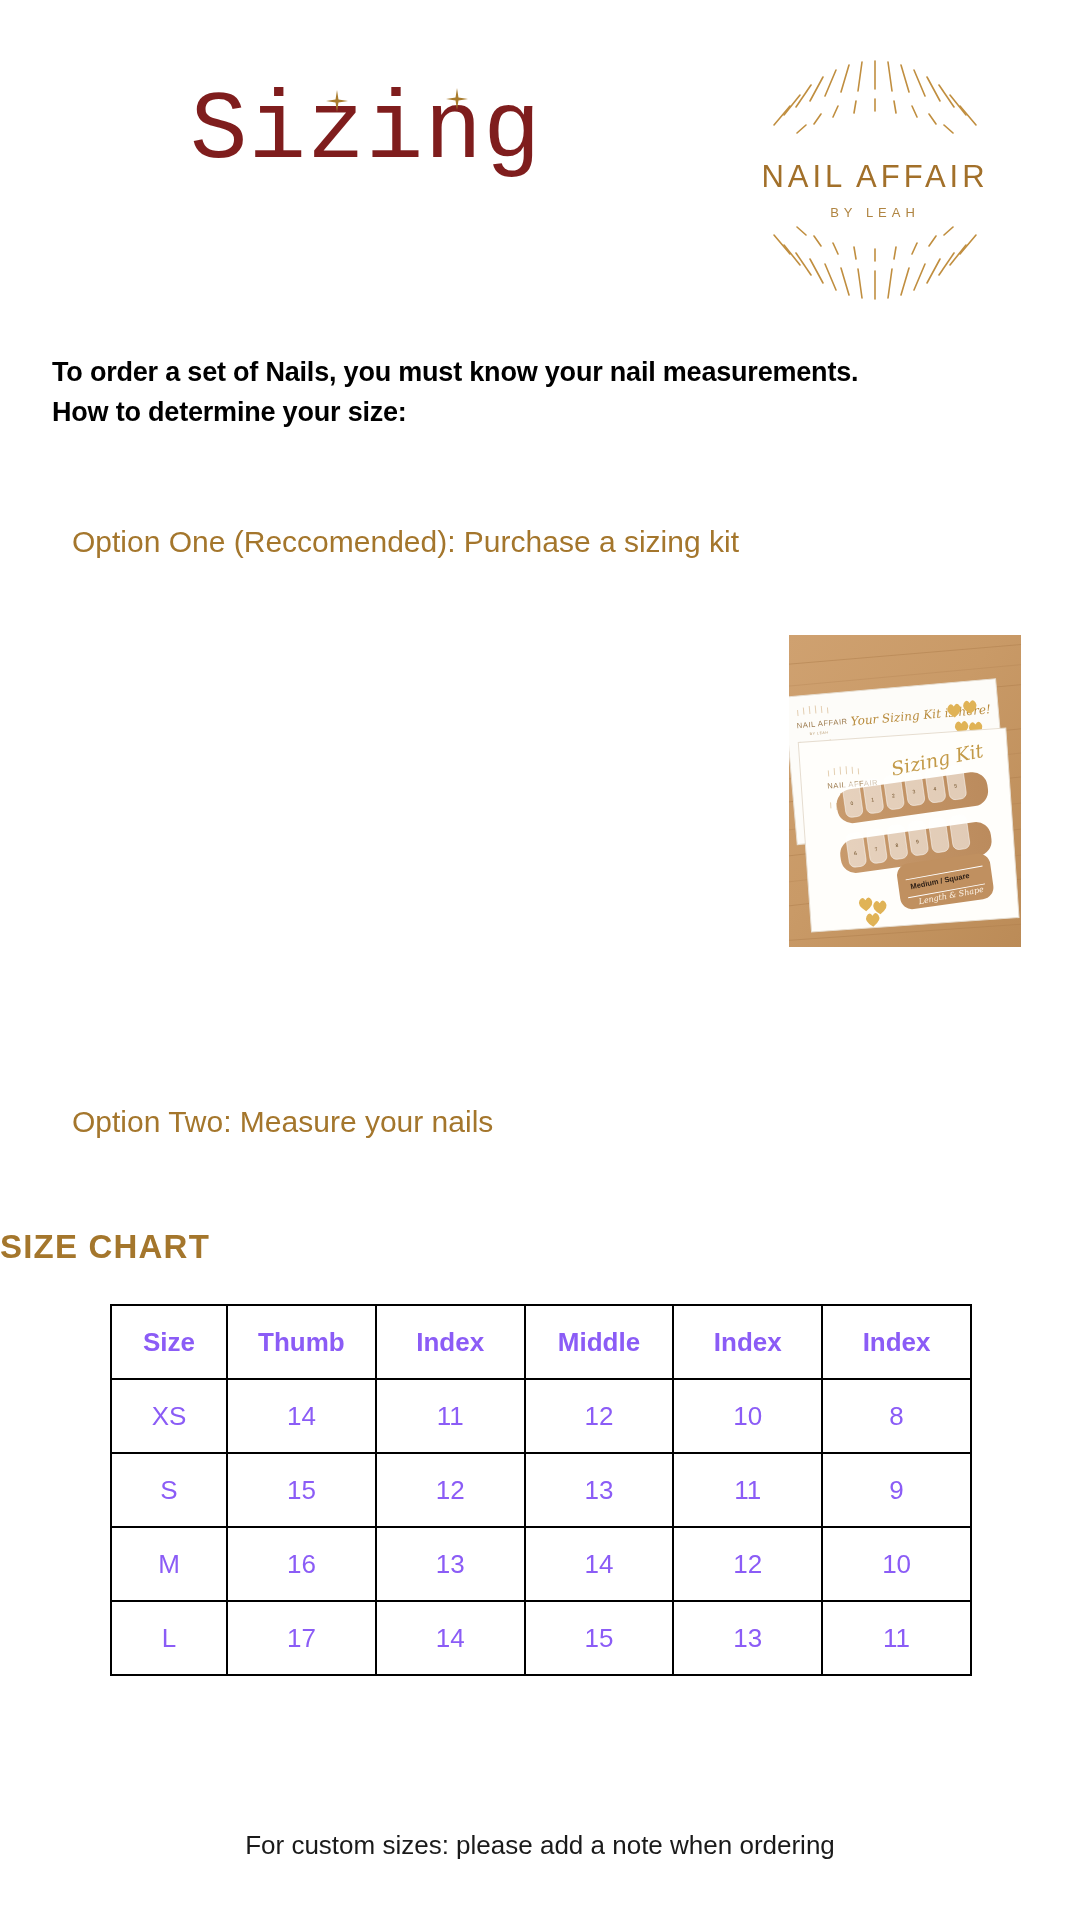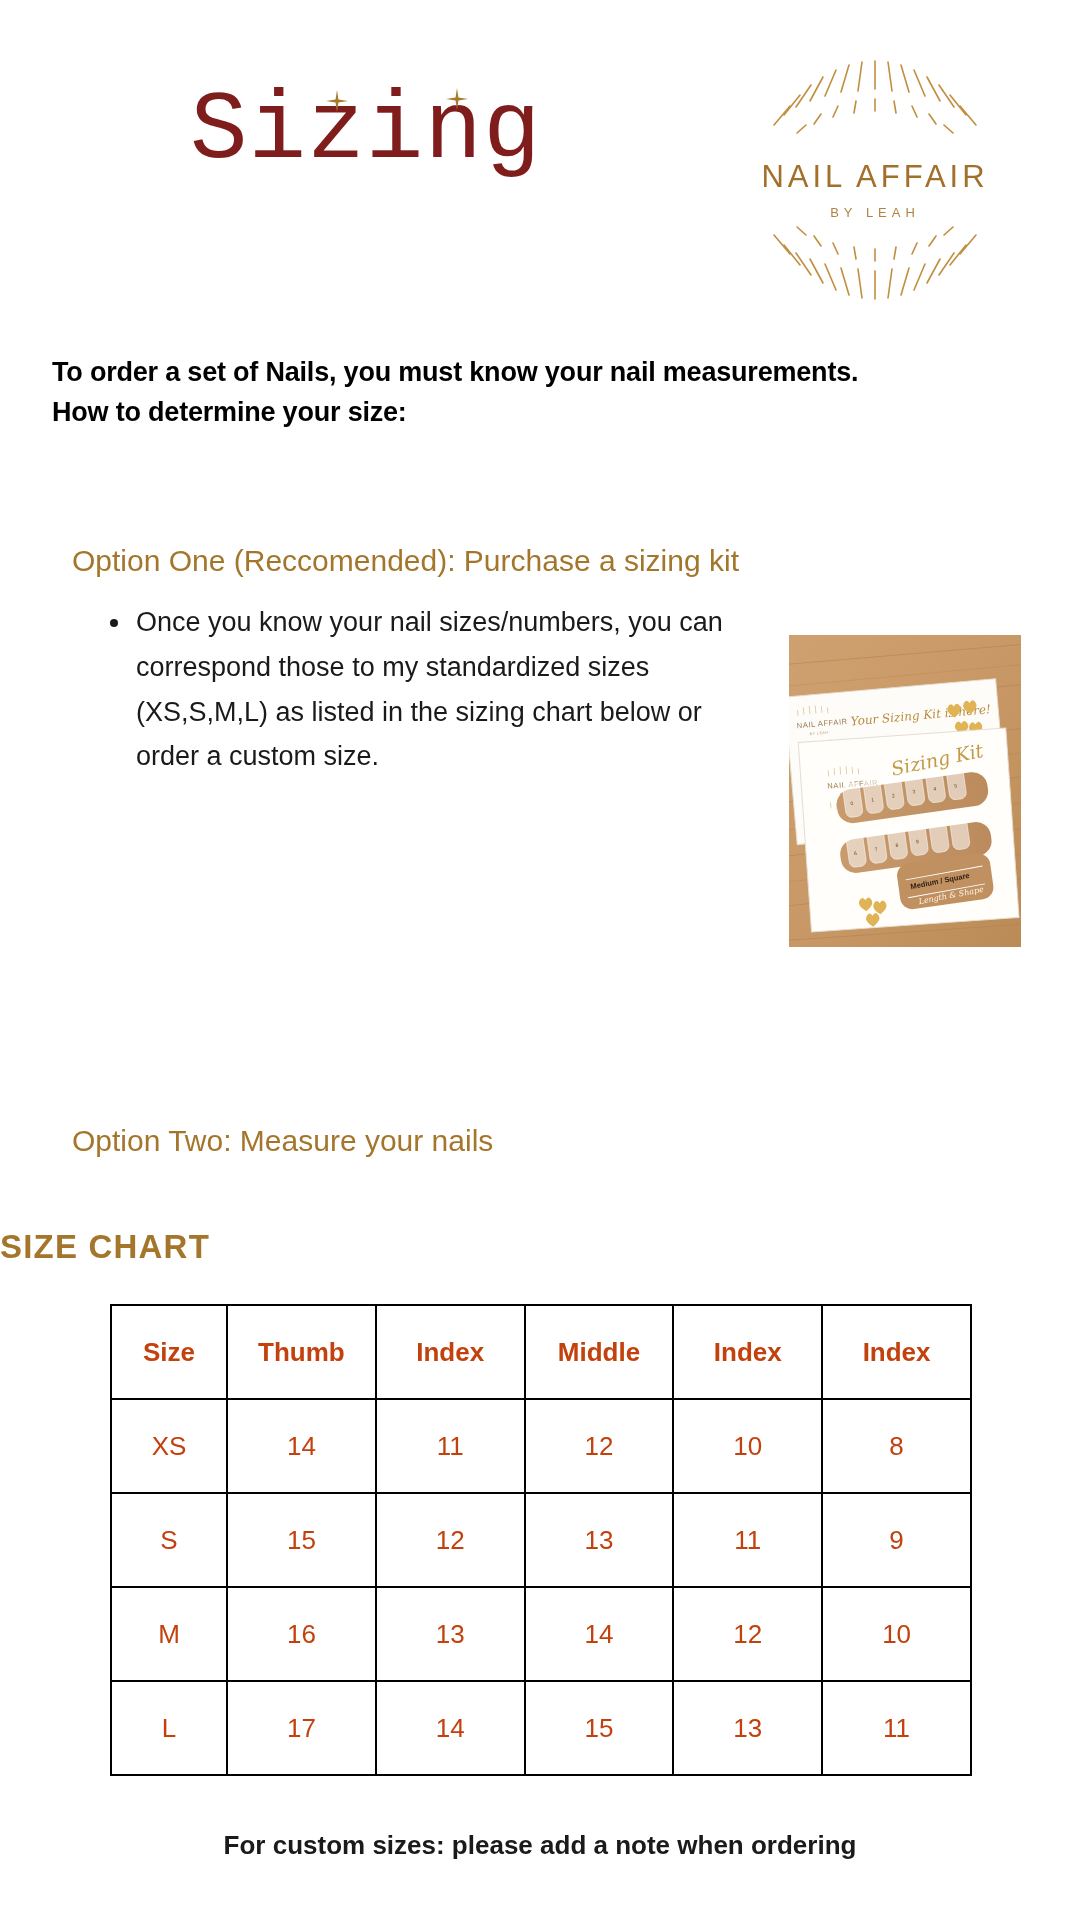--- a/index.html
+++ b/index.html
@@ -93,21 +93,20 @@
     color: #000000;
     letter-spacing: -0.2px;
   }
 
   
   .option-heading {
     color: #a4762c;
     font-size: 30px;
     font-weight: 400;
     letter-spacing: 0px;
-    margin-top: 19px;
   }
 
   .option-one-heading {
     position: absolute;
     left: 72px;
     top: 525px;
   }
 
   .bullets {
     position: absolute;
@@ -173,42 +172,42 @@
   table.size-table {
     width: 100%;
     border-collapse: collapse;
     table-layout: fixed;
   }
   table.size-table th,
   table.size-table td {
     border: 2px solid #000000;
     text-align: center;
     vertical-align: middle;
-    height: 94px;
+    height: 74px;
     font-size: 26px;
-    color: #c2410c;
+    color: #8b5cf6;
   }
   table.size-table th {
     font-weight: 700;
   }
   table.size-table td {
     font-weight: 400;
   }
   table.size-table th:first-child,
   table.size-table td:first-child {
     width: 116px;
   }
 
   .footer-note {
     position: absolute;
     left: 0; right: 0;
     top: 1830px;
     text-align: center;
     font-size: 26px;
-    font-weight: 700;
+    font-weight: 400;
     color: #1a1a1a;
   }
 </style>
 </head>
 <body>
 
 <div class="header">
 
   <div class="page-title">
     <span>Sizing</span>
@@ -287,21 +286,20 @@
 </div>
 
 <div class="intro">
   <p>To order a set of Nails, you must know your nail measurements.</p>
   <p>How to determine your size:</p>
 </div>
 
 <div class="option-heading option-one-heading">Option One (Reccomended): Purchase a sizing kit</div>
 
 <ul class="bullets">
-  <li>Once you know your nail sizes/numbers, you can correspond those to my standardized sizes (XS,S,M,L) as listed in the sizing chart below or order a custom size.</li>
 </ul>
 
 <div class="kit-photo">
   <svg viewBox="0 0 232 312" width="232" height="312">
     <defs>
       <linearGradient id="wood" x1="0" y1="0" x2="1" y2="1">
         <stop offset="0%" stop-color="#cfa170"></stop>
         <stop offset="45%" stop-color="#c99a67"></stop>
         <stop offset="100%" stop-color="#bb8b57"></stop>
       </linearGradient>

